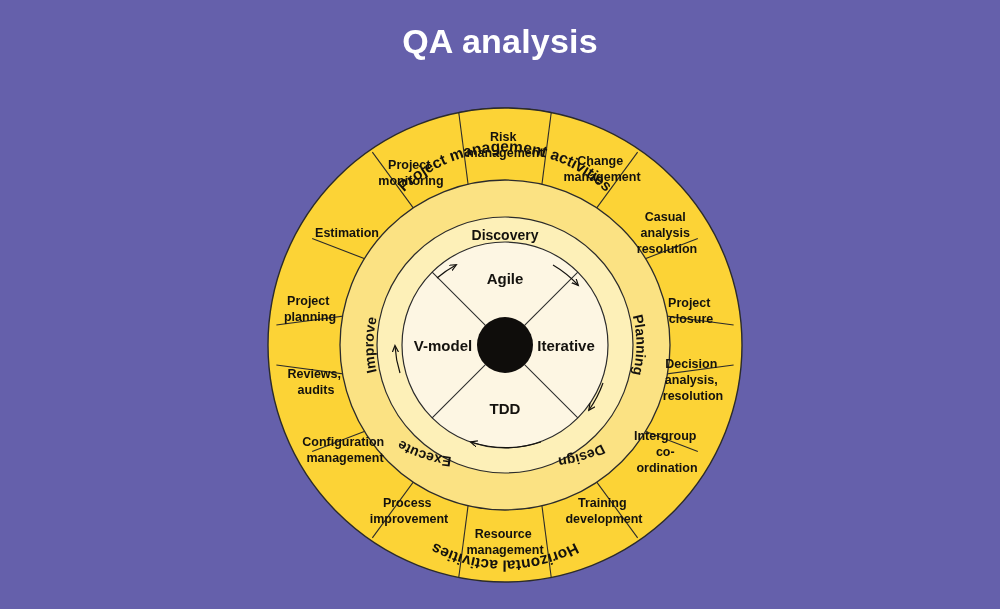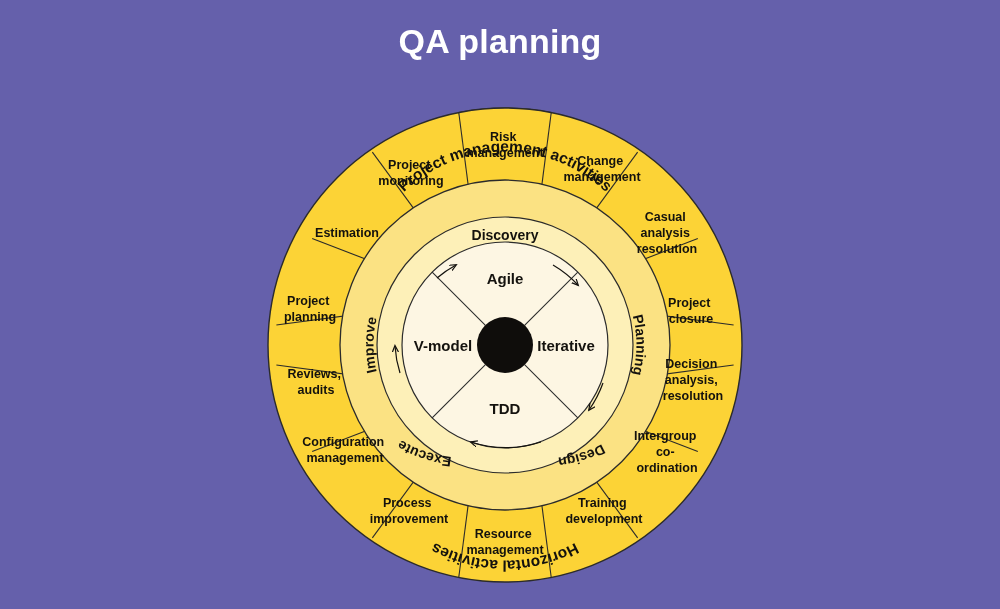--- a/index.html
+++ b/index.html
@@ -64,21 +64,21 @@
     stroke: #2b2b2b;
     stroke-width: 1.1;
     fill: none;
   }
 </style>
 </head>
 <body style="background: rgb(101, 96, 171);">
 
 <div id="stage" style="background: rgb(101, 96, 171);">
 
-  <div id="page-title" style="color: rgb(255, 255, 255);">QA planning</div>
+  <div id="page-title" style="color: rgb(255, 255, 255);">QA analysis</div>
 
   <svg id="wheel" width="1000" height="609" viewBox="0 0 1000 609">
 
     <defs>
 
       <path id="path-band-top" d="M 367.2044 249.3559 A 146 146 0 0 1 642.7956 249.3559" fill="none"></path>
       <path id="path-band-bottom" d="M 646.0747 452.2026 A 146 146 0 0 1 363.9253 452.2026" fill="none"></path>
 
       <path id="path-improve" d="M 397.5814 415.3151 A 115 115 0 0 1 397.5814 274.6849" fill="none"></path>
       <path id="path-planning" d="M 612.4186 274.6849 A 115 115 0 0 1 612.4186 415.3151" fill="none"></path>

